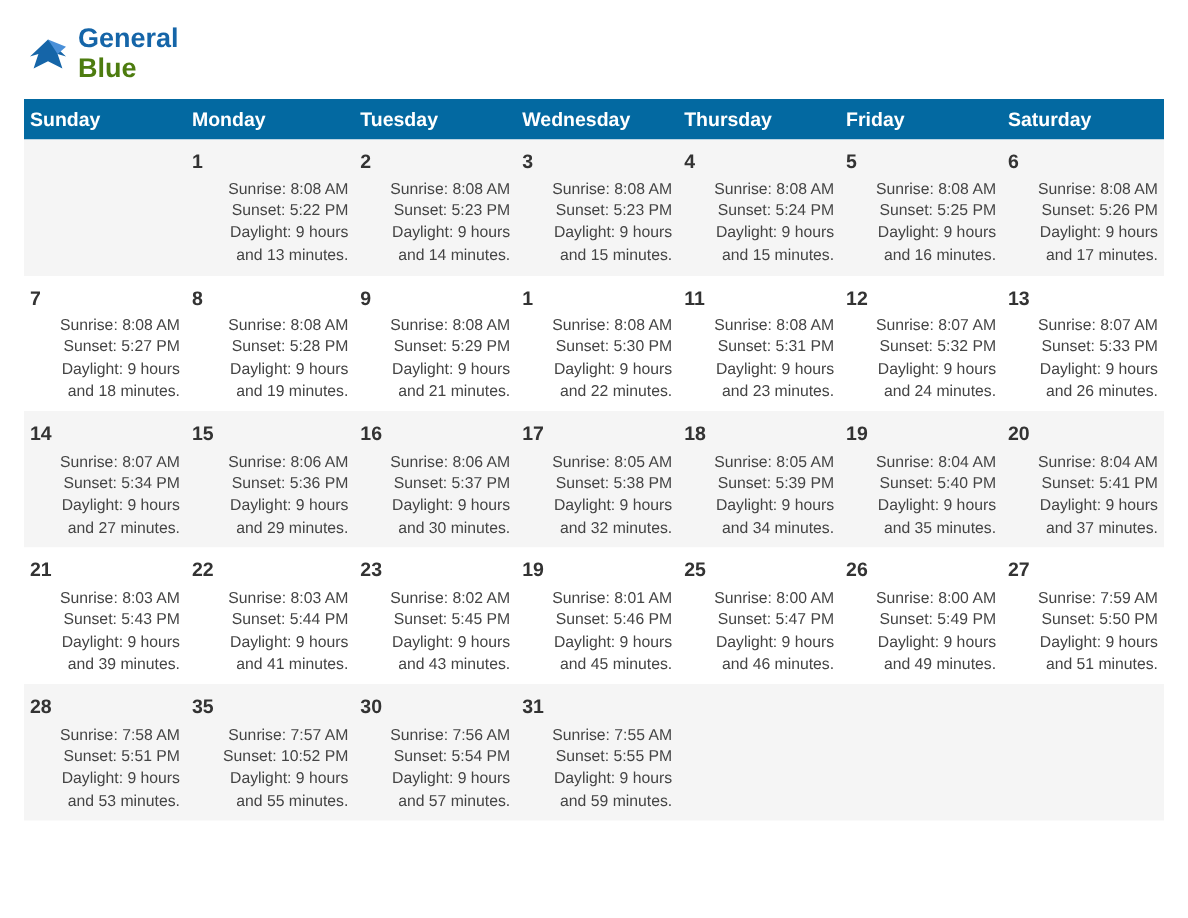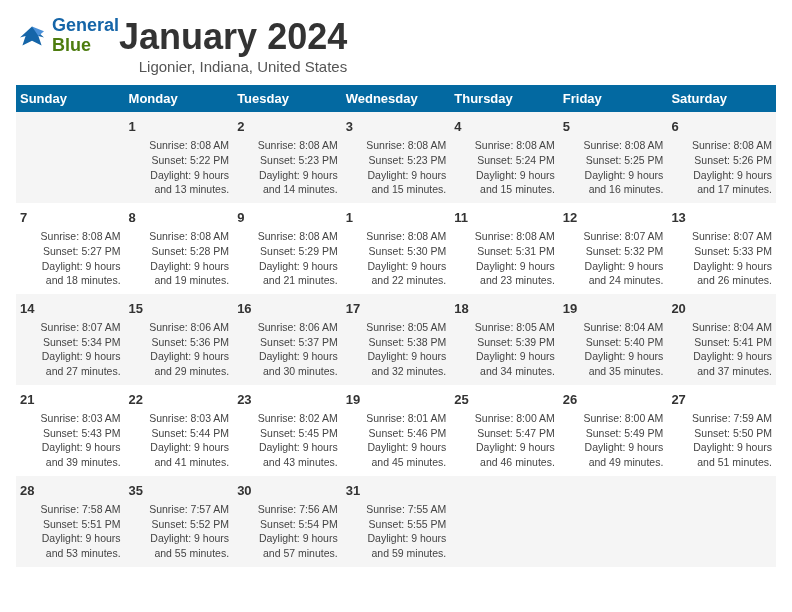--- a/index.html
+++ b/index.html
@@ -6,22 +6,23 @@
     body {
       font-family: Arial, sans-serif;
       background: #fff;
       width: 792px;
       min-height: 612px;
       padding: 16px;
     }
     .header {
       display: flex;
       align-items: flex-start;
-      justify-content: flex-start;
+      justify-content: center;
       margin-bottom: 10px;
+      flex-direction: column;
     }
     .logo {
       display: flex;
       align-items: center;
       gap: 4px;
     }
     .logo-text {
       font-size: 18px;
       font-weight: bold;
       color: #333;
@@ -95,24 +96,20 @@
   <div class="logo">
     <svg class="logo-bird" viewBox="0 0 40 40">
       <polygon points="20,8 35,22 28,20 32,32 20,26 8,32 12,20 5,22" fill="#1565a8"></polygon>
       <polygon points="20,8 35,14 28,20" fill="#4a90d9"></polygon>
     </svg>
     <div>
       <div class="logo-text"><span>General</span></div>
       <div class="logo-text"><span style="color:#4d7c0f">Blue</span></div>
     </div>
   </div>
-  <div class="title-block">
-    <h1>January 2024</h1>
-    <h2>Ligonier, Indiana, United States</h2>
-  </div>
 </div>
 
 <table>
   <thead>
     <tr id="header-row">
         <th>Sunday</th>
         <th>Monday</th>
         <th>Tuesday</th>
         <th>Wednesday</th>
         <th>Thursday</th>
@@ -323,21 +320,21 @@
         <td>
           <span class="day-num">28</span>
           <div class="day-info" style="white-space: pre-line;">Sunrise: 7:58 AM
 Sunset: 5:51 PM
 Daylight: 9 hours
 and 53 minutes.</div>
         </td>
         <td>
           <span class="day-num">35</span>
           <div class="day-info" style="white-space: pre-line;">Sunrise: 7:57 AM
-Sunset: 5:52 PM
+Sunset: 10:52 PM
 Daylight: 9 hours
 and 55 minutes.</div>
         </td>
         <td>
           <span class="day-num">30</span>
           <div class="day-info" style="white-space: pre-line;">Sunrise: 7:56 AM
 Sunset: 5:54 PM
 Daylight: 9 hours
 and 57 minutes.</div>
         </td>

